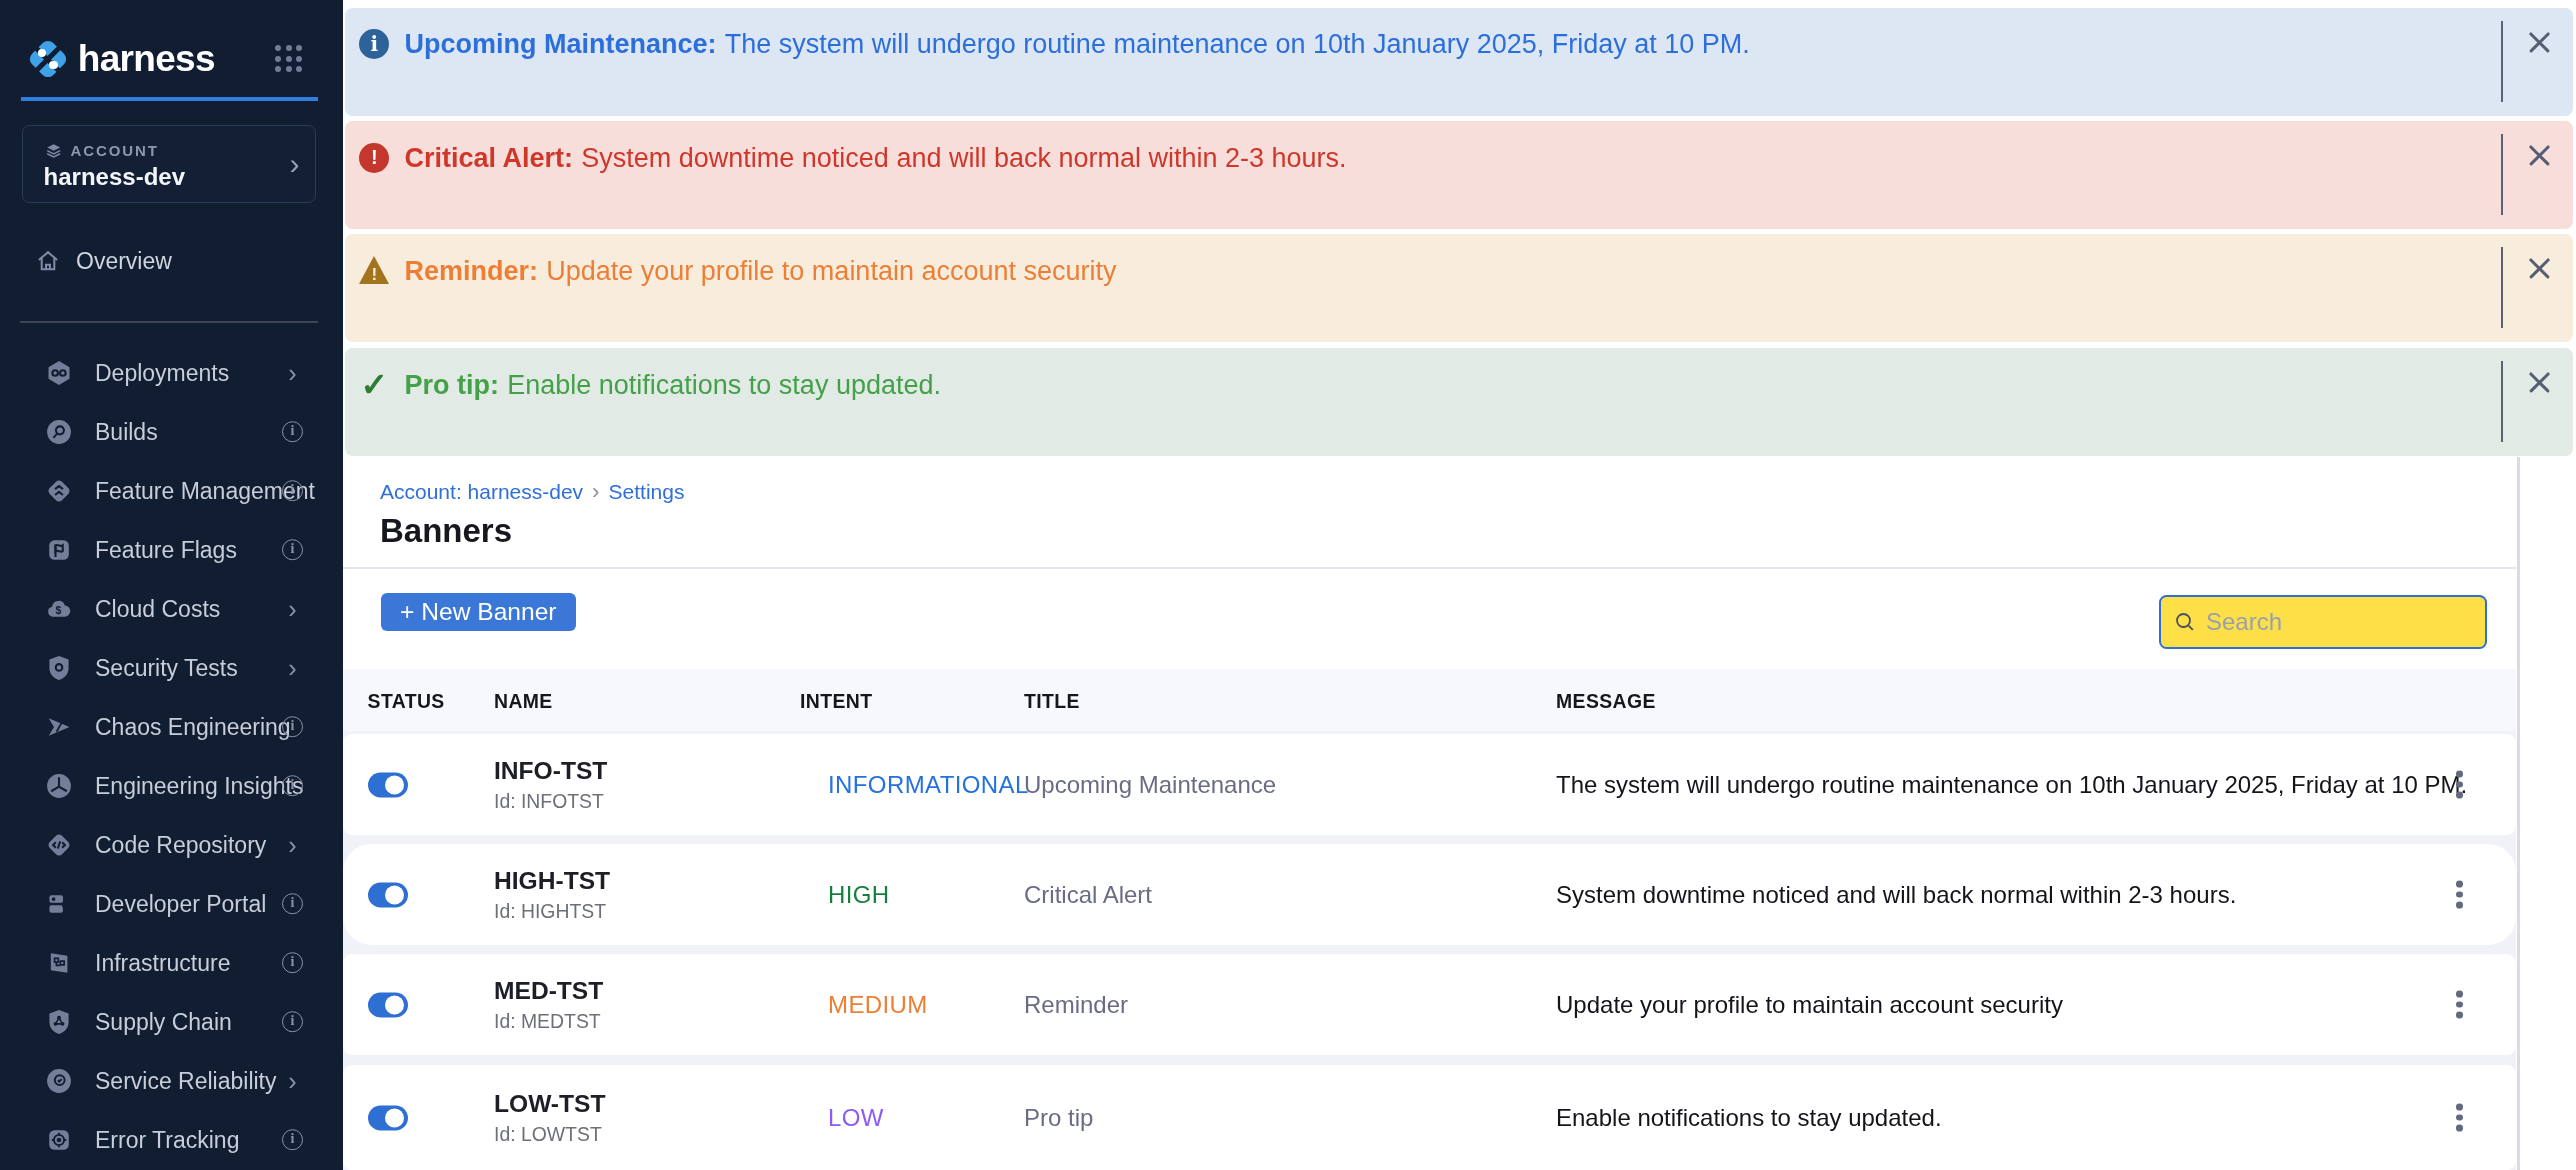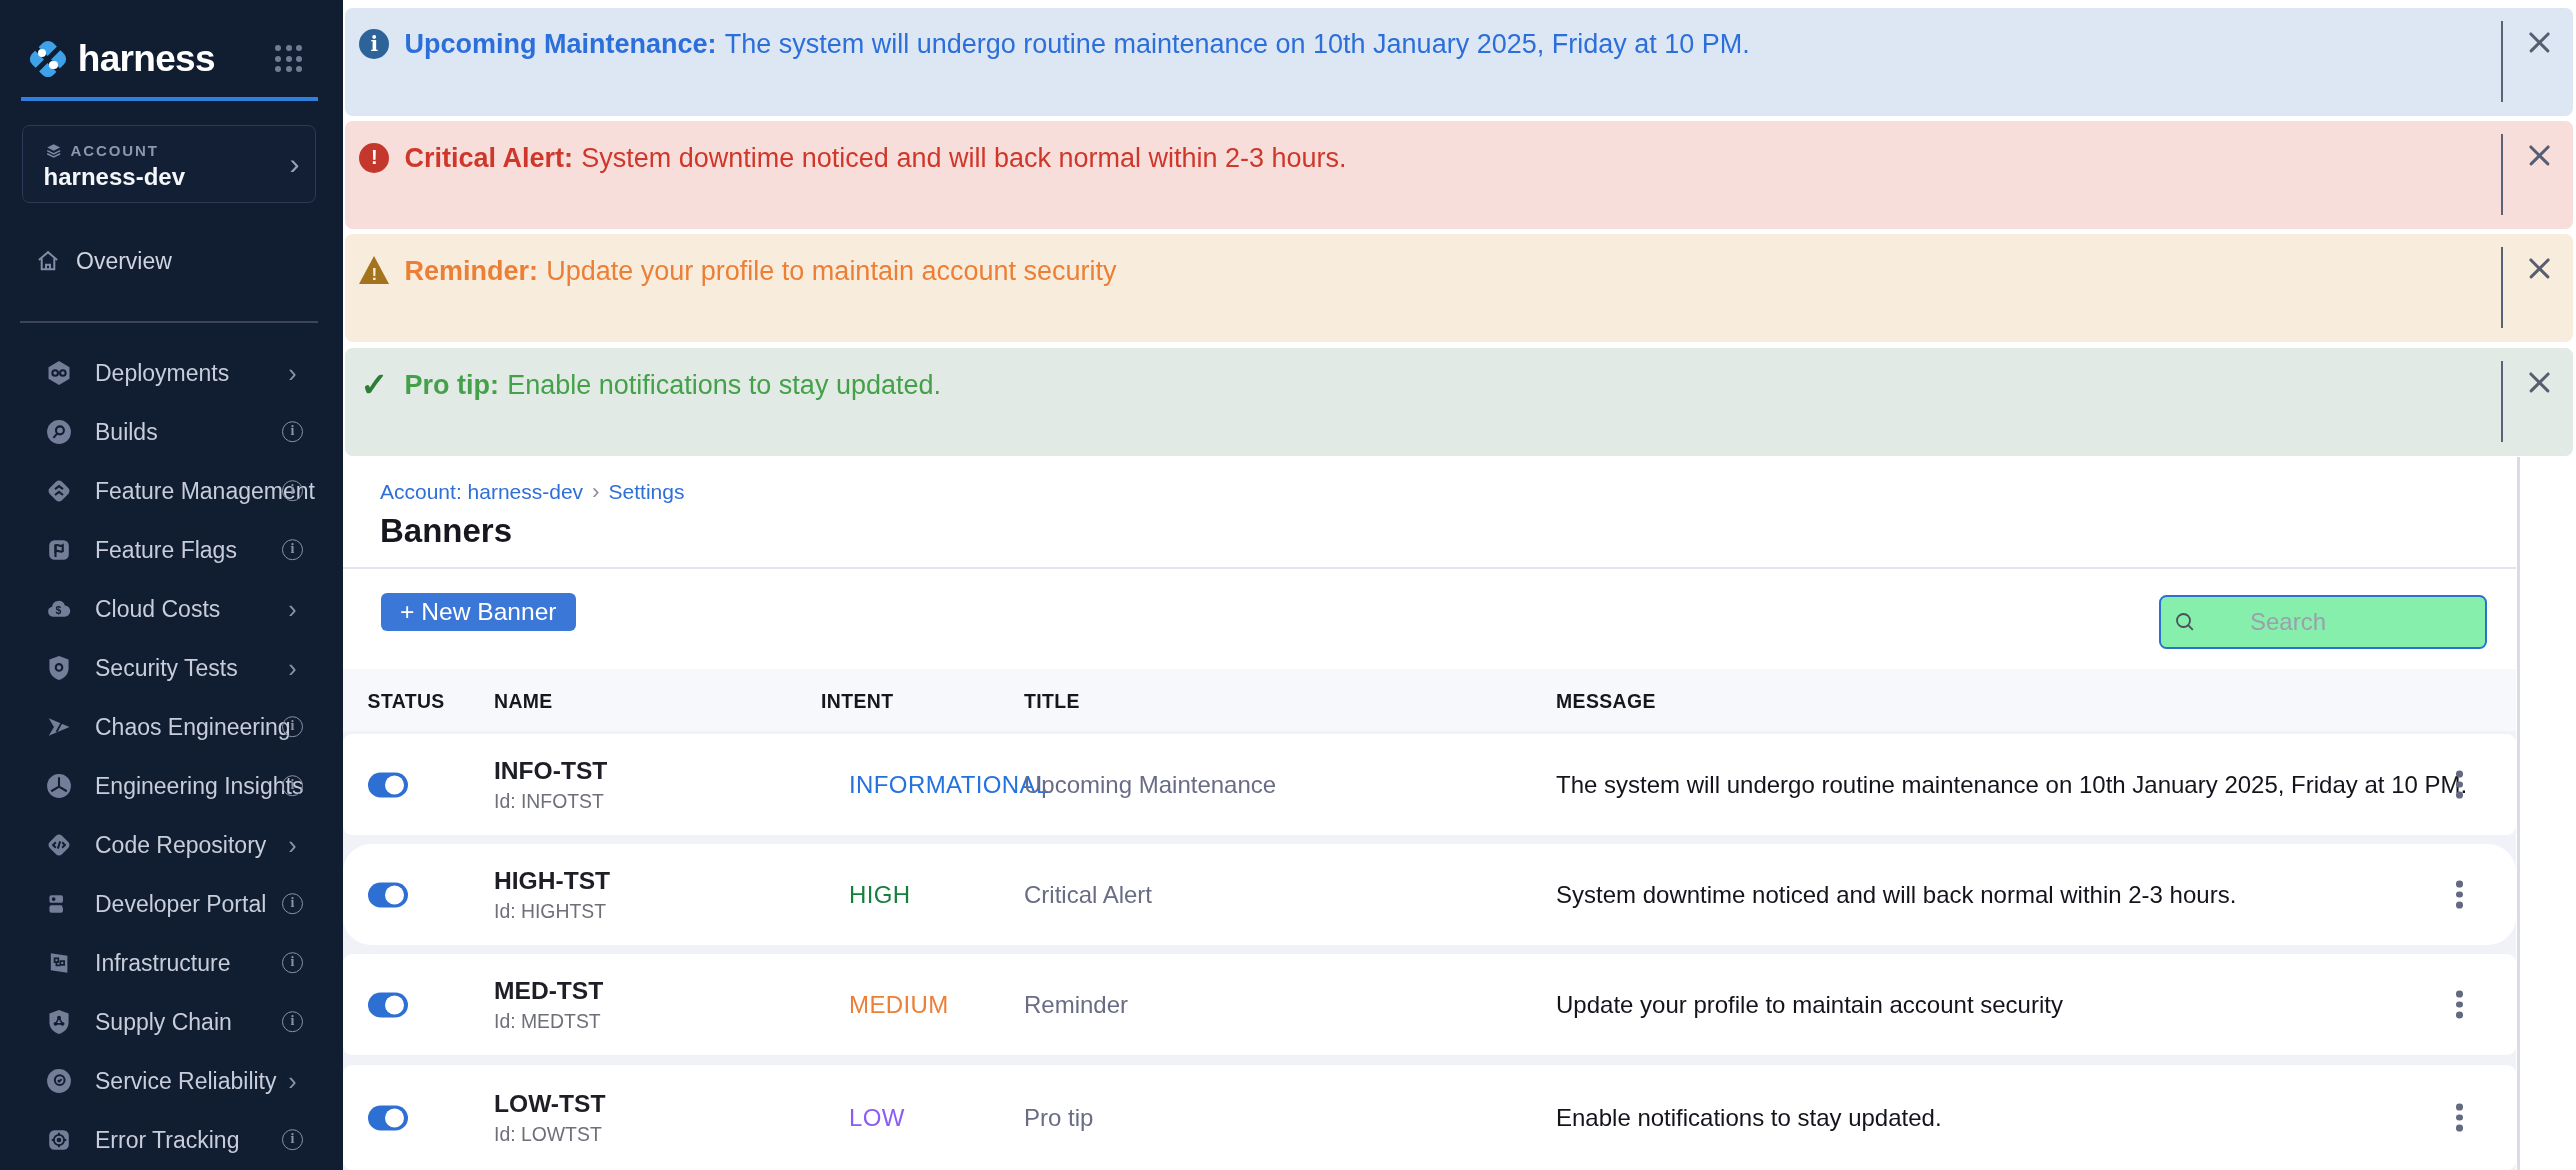--- a/index.html
+++ b/index.html
@@ -67,34 +67,34 @@
 
   
   .breadcrumb { position:absolute; left:37px; top:479px; font-size:21px; display:flex; align-items:center; }
   .crumb-link { color:#2e6fd8; cursor:pointer; }
   .crumb-sep { color:#8b8e9c; margin:0 9px; font-size:22.4px; }
   .page-title { position:absolute; left:37px; top:512px; font-size:33px; font-weight:700; color:#17171f; }
   .title-divider { position:absolute; left:0; top:567px; width:2173px; height:1.5px; background:#e4e5ec; }
 
   .btn-primary { position:absolute; left:38px; top:593px; height:38px; padding:0 19px; background:#3b77d7; border:none;
     border-radius:6px; color:#fff; font-size:24.6px; font-weight:400; font-family:"Liberation Sans",sans-serif; cursor:pointer; }
-  .search-box { position:absolute; left:1816px; top:595px; width:328px; height:54px; background:#86efac;
-    border:2.2px solid #2e6fd6; border-radius:7.5px; display:flex; align-items:center;gap:44px; }
+  .search-box { position:absolute; left:1816px; top:595px; width:328px; height:54px; background:#fde047;
+    border:2.2px solid #2e6fd6; border-radius:7.5px; display:flex; align-items:center; }
   .search-box svg { width:24px; height:24px; margin:0 9px 0 12px; flex:none; }
   .search-box input { flex:1; min-width:0; border:none; outline:none; background:transparent; font-size:24px;
     color:#333; font-family:"Liberation Sans",sans-serif; }
   .search-box input::placeholder { color:#9aa0ae; }
 
   
   .thead { position:absolute; left:0; top:669px; width:2173px; height:63px; background:#f7f8fb; }
   .th { position:absolute; top:50%; transform:translateY(-50%); font-size:19.4px; font-weight:700; color:#16161d; letter-spacing:0.4px; }
   .rows-bg { position:absolute; left:0; top:731px; width:2173px; height:439px; background:#f1f2f7; }
   .t-row { position:absolute; left:0; width:2173px; height:101px; background:#fff; border-radius:9px; }
   .cell { position:absolute; top:50%; transform:translateY(-50%); }
-  .x-status { left:24.6px; } .x-name { left:151px; } .x-intent { left:478px; } .x-title { left:681px; } .x-message { left:1213px; }
+  .x-status { left:24.6px; } .x-name { left:151px; } .x-intent { left:457px; } .x-title { left:681px; } .x-message { left:1213px; }
   .toggle { position:relative; display:block; width:40px; height:25px; background:#2e6fd3; border-radius:12.7px; cursor:pointer; }
   .toggle .knob { position:absolute; left:17px; top:3px; width:19.4px; height:19.4px; background:#fff; border-radius:50%; }
   .cell-name { display:flex; flex-direction:column; }
   .row-name { font-size:24.6px; font-weight:600; color:#1d1e26; }
   .row-id { font-size:19.4px; color:#6e7079; margin-top:5.2px; }
   .cell-intent { font-size:24px; letter-spacing:0.4px;margin-left:28px; }
   .cell-title { font-size:24px; color:#696c84; }
   .cell-message { font-size:24px; color:#14151c; white-space:nowrap; }
   .kebab { position:absolute; left:2100px; top:50%; transform:translateY(-50%); width:33px; height:33px;
     display:flex; flex-direction:column; align-items:center; justify-content:center; gap:3.7px; cursor:pointer; }

